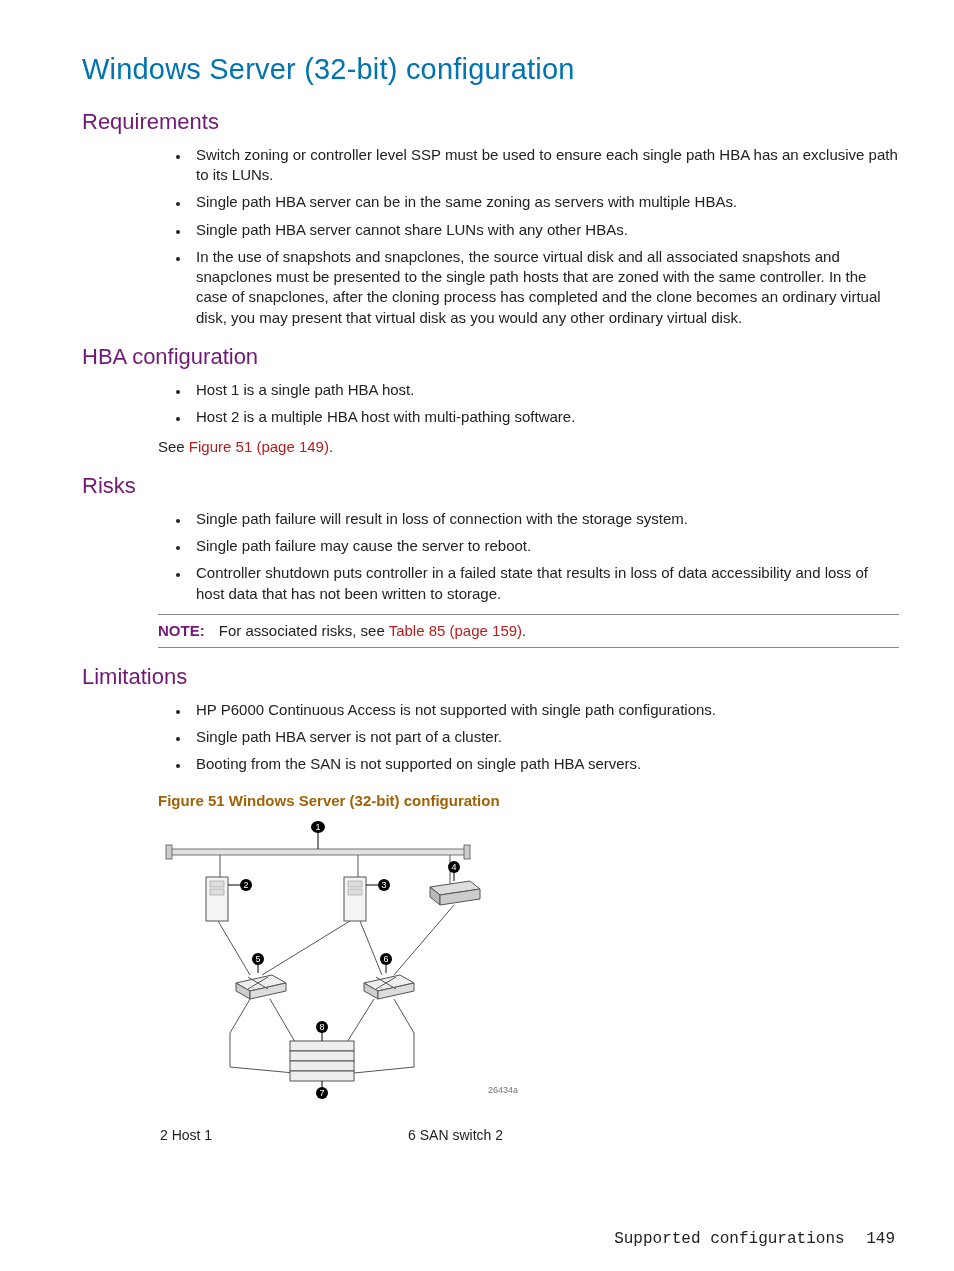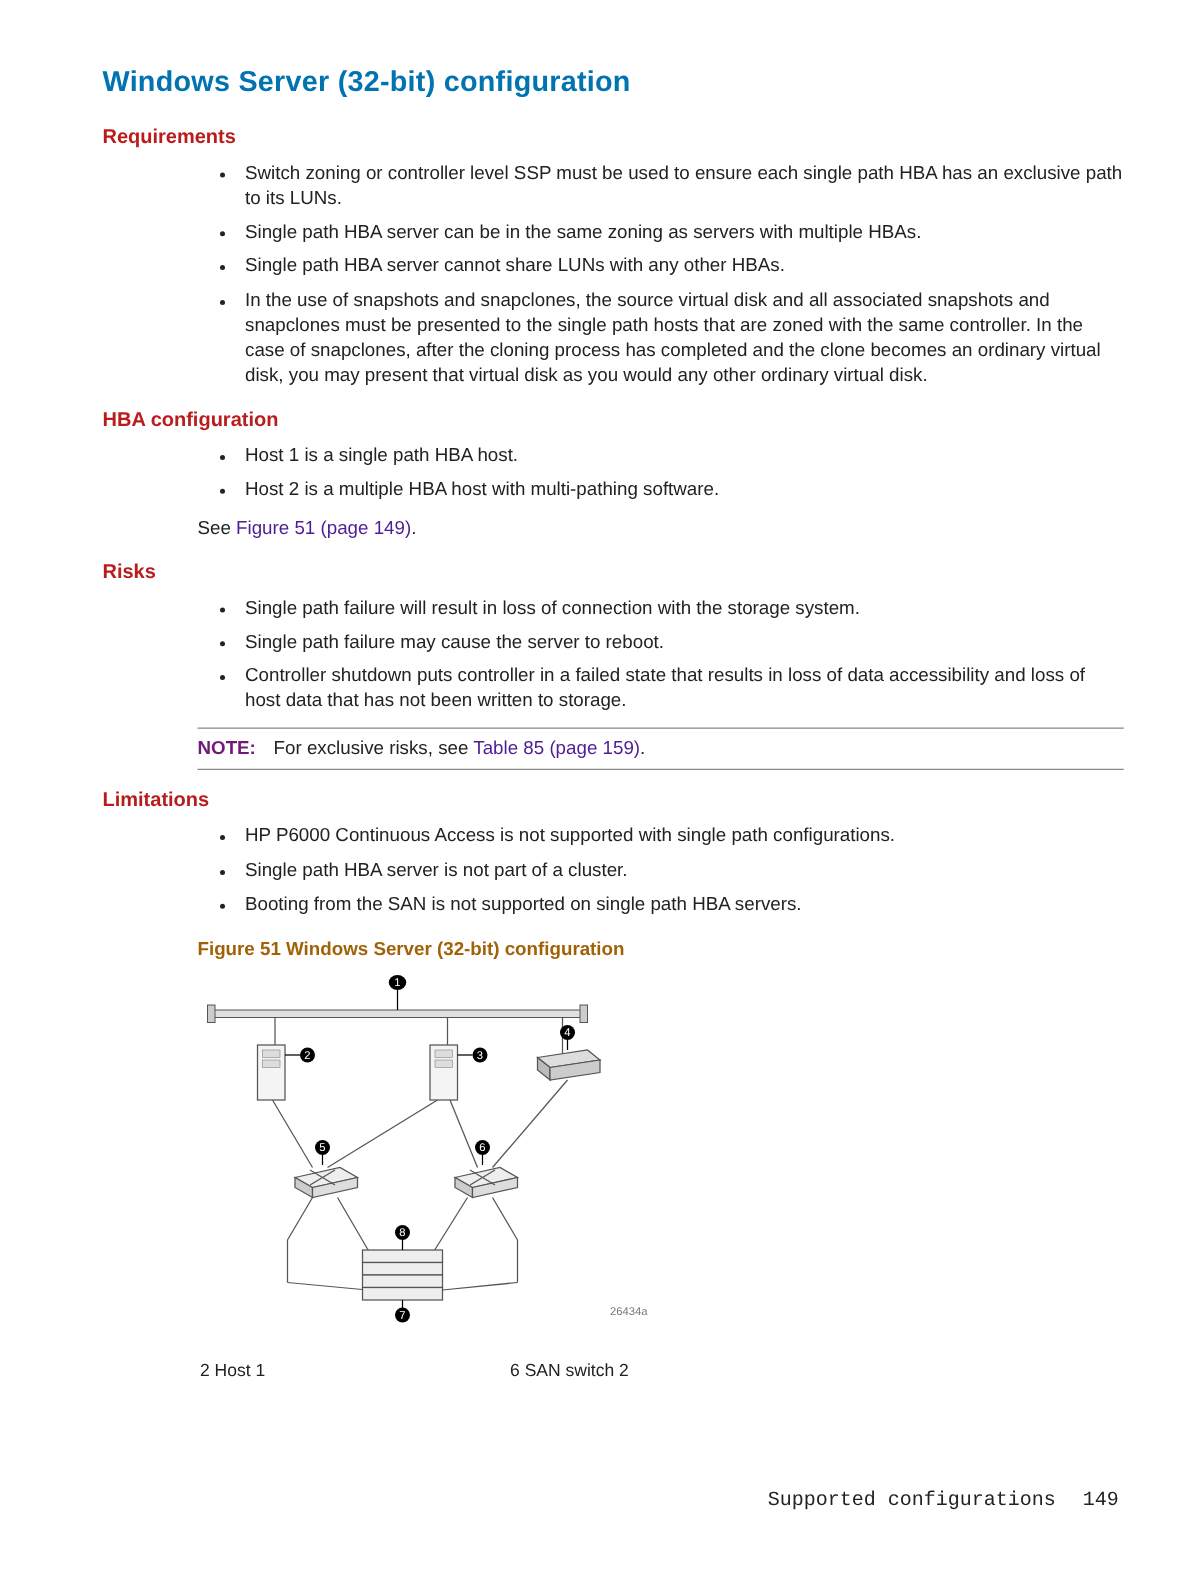--- a/index.html
+++ b/index.html
@@ -6,47 +6,47 @@
     font-family: Arial, Helvetica, sans-serif;
     font-size: 15px;
     color: #222;
     margin: 0;
     padding: 50px 55px 40px 82px;
     width: 954px;
     box-sizing: border-box;
     line-height: 1.35;
   }
   h1 {
-    font-size: 23px;
-    font-weight: 700;
+    font-size: 29px;
+    font-weight: 400;
     color: #0073b0;
     margin: 0 0 18px 0;
     letter-spacing: 0.2px;
   }
   h2 {
-    font-size: 16px;
-    font-weight: 700;
-    color: #b91c1c;
+    font-size: 22px;
+    font-weight: 400;
+    color: #701a75;
     margin: 14px 0 8px 0;
   }
   ul {
     margin: 4px 0 10px 0;
     padding-left: 108px;
   }
   ul li {
     margin-bottom: 7px;
     padding-left: 6px;
   }
   ul li::marker { font-size: 12px; }
   .see-line {
     margin-left: 76px;
     margin-top: 6px;
     margin-bottom: 10px;
   }
-  .link { color: #4c1d95; }
+  .link { color: #b91c1c; }
   .note-box {
     border-top: 1px solid #888;
     border-bottom: 1px solid #888;
     padding: 6px 0 6px 0;
     margin: 10px 0 14px 76px;
   }
   .note-label {
     font-weight: bold;
     color: #701a75;
     margin-right: 10px;
@@ -108,21 +108,21 @@
 </div>
 
 <h2>Risks</h2>
 <ul>
   <li>Single path failure will result in loss of connection with the storage system.</li>
   <li>Single path failure may cause the server to reboot.</li>
   <li>Controller shutdown puts controller in a failed state that results in loss of data accessibility and loss of host data that has not been written to storage.</li>
 </ul>
 <div class="note-box">
   <span class="note-label">NOTE:</span>
-  <span>For exclusive risks, see </span><span class="link">Table 85 (page 159)</span><span>.</span>
+  <span>For associated risks, see </span><span class="link">Table 85 (page 159)</span><span>.</span>
 </div>
 
 <h2>Limitations</h2>
 <ul>
   <li>HP P6000 Continuous Access is not supported with single path configurations.</li>
   <li>Single path HBA server is not part of a cluster.</li>
   <li>Booting from the SAN is not supported on single path HBA servers.</li>
 </ul>
 
 <div class="figure-caption">Figure 51 Windows Server (32-bit) configuration</div>

